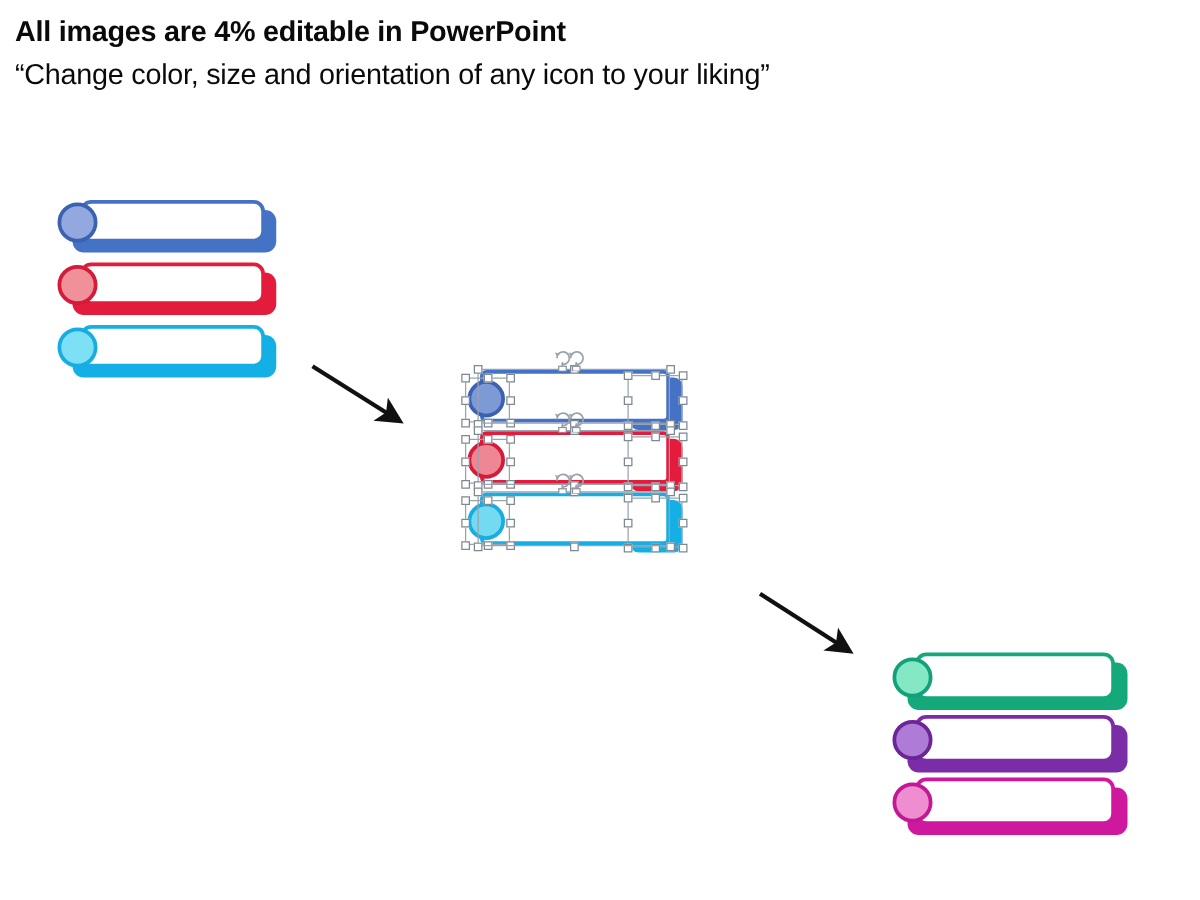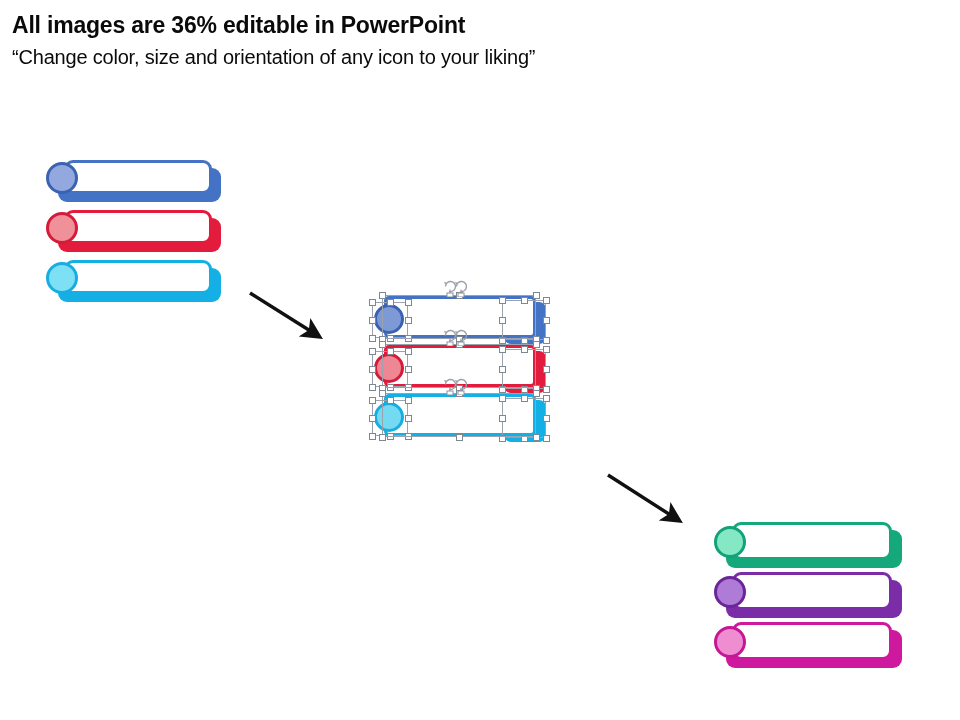--- a/index.html
+++ b/index.html
@@ -13,21 +13,21 @@
   #stage{position:absolute;left:0;top:0;width:960px;height:720px;}
 
   
   .title-1{
     position:absolute;left:12px;top:12px;
     font-size:23px;font-weight:bold;color:#0a0a0a;
     letter-spacing:-0.2px;white-space:nowrap;
   }
   .title-2{
     position:absolute;left:12px;top:46px;
-    font-size:20px;font-weight:normal;color:#0a0a0a;
+    font-size:23px;font-weight:normal;color:#0a0a0a;
     letter-spacing:-0.2px;white-space:nowrap;
   }
 
   
   .bar-group{position:absolute;}
   .bar{position:absolute;left:0;}
   .bar-back{
     position:absolute;
     border-radius:9px;
   }
@@ -66,21 +66,21 @@
   .rot-handle{position:absolute;width:22px;height:20px;}
 
   
   .arrow{position:absolute;}
 </style>
 </head>
 <body>
 
 <div id="stage">
 
-  <div class="title-1">All images are 36% editable in PowerPoint</div>
+  <div class="title-1">All images are 4% editable in PowerPoint</div>
   <div class="title-2">“Change color, size and orientation of any icon to your liking”</div>
 
   <div class="bar-group" id="grp-source" style="left:46px;top:160px;width:175px;height:125px;">
       <div class="bar" style="top: 0px; width: 175px; height: 42px;">
         <div class="bar-back" style="left: 12px; top: 8px; width: 163px; height: 34px; background: rgb(68, 114, 196);"></div>
         <div class="bar-white" style="left: 18px; top: 0px; width: 148px; height: 34px; border-width: 3px; border-color: rgb(68, 114, 196);"></div>
         <div class="bar-dot" style="left: 0px; top: 2px; width: 32px; height: 32px; background: rgb(147, 168, 222); border-width: 3px; border-color: rgb(58, 98, 176);"></div>
       </div>
       <div class="bar" style="top: 50px; width: 175px; height: 42px;">
         <div class="bar-back" style="left: 12px; top: 8px; width: 163px; height: 34px; background: rgb(227, 28, 61);"></div>

